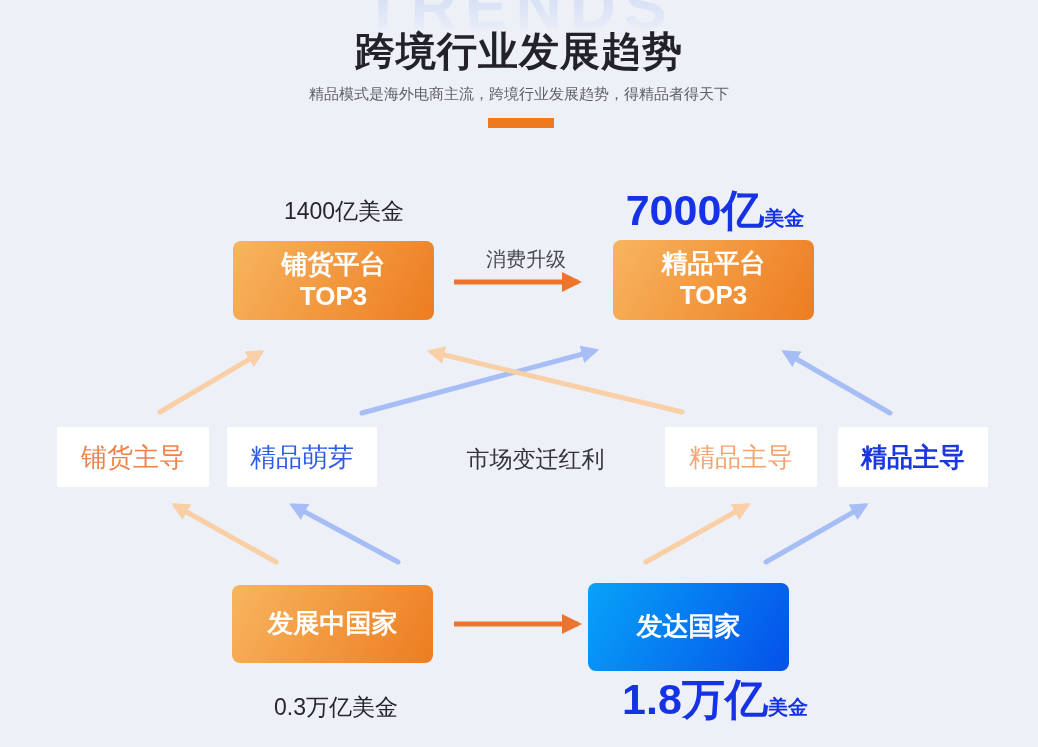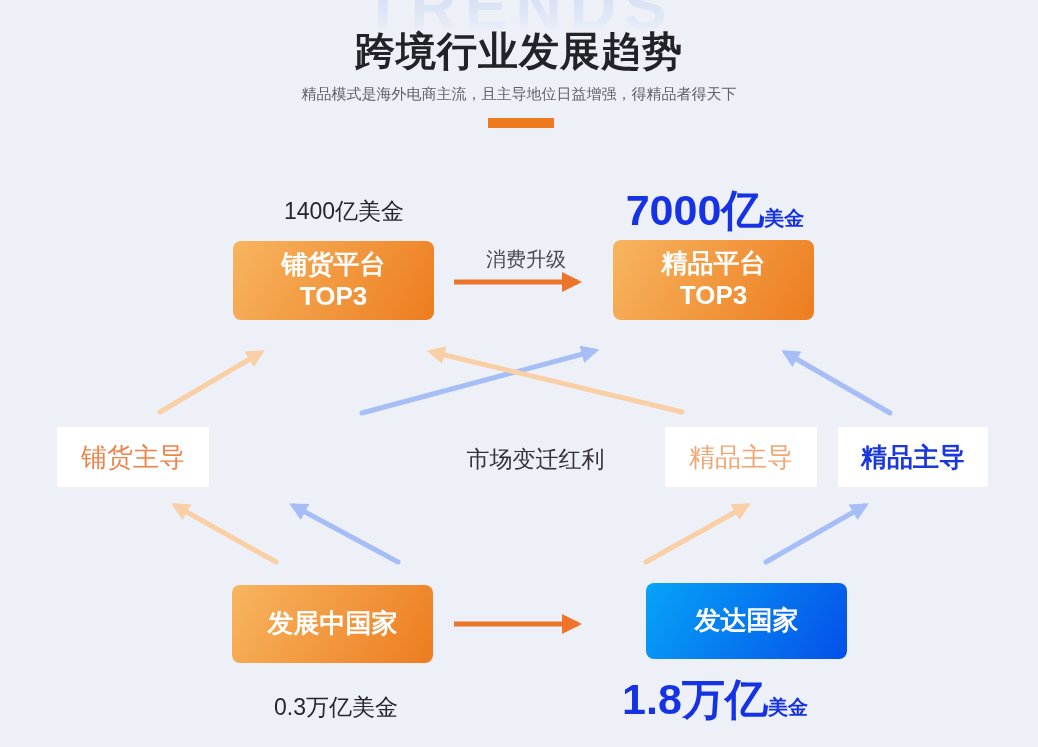--- a/index.html
+++ b/index.html
@@ -31,21 +31,21 @@
   .gbox{
     position:absolute;border-radius:8px;display:flex;flex-direction:column;
     align-items:center;justify-content:center;color:#fff;font-weight:700;
     font-size:26px;line-height:1.22;text-align:center;
   }
   .gbox.orange{background:linear-gradient(120deg,#f7b55f 0%,#ed7c20 100%);}
   .gbox.blue{background:linear-gradient(120deg,#07a3f8 0%,#0550e9 100%);}
   .box-top-left{left:233px;top:241px;width:201px;height:79px;}
   .box-top-right{left:613px;top:240px;width:201px;height:80px;}
   .box-bottom-left{left:232px;top:585px;width:201px;height:78px;}
-  .box-bottom-right{left:646px;top:583px;width:201px;height:76px;}
+  .box-bottom-right{left:588px;top:583px;width:201px;height:88px;}
   
   .amount{position:absolute;text-align:center;color:#26262c;font-size:23px;}
   .amount-top-left{left:244px;width:200px;top:196px;}
   .amount-bottom-left{left:236px;width:200px;top:692px;}
   .amount-big{position:absolute;text-align:center;color:#1532e4;font-weight:700;}
   .amount-top-right{left:610px;width:210px;top:182px;}
   .amount-bottom-right{left:610px;width:210px;top:671px;}
   .amount-big .val{font-size:43px;}
   .amount-big .unit{font-size:20px;}
   
@@ -72,21 +72,21 @@
   
   .arrows{position:absolute;left:0;top:0;width:1038px;height:747px;pointer-events:none;}
 </style>
 </head>
 <body>
 
 <div class="stage">
 
   <div class="watermark">TRENDS</div>
   <div class="title">跨境行业发展趋势</div>
-  <div class="subtitle">精品模式是海外电商主流，且主导地位日益增强，得精品者得天下</div>
+  <div class="subtitle">精品模式是海外电商主流，跨境行业发展趋势，得精品者得天下</div>
   <div class="divider"></div>
 
   <svg class="arrows" viewBox="0 0 1038 747">
     <defs>
       <marker id="head-solid-orange" viewBox="0 0 10 10" refX="8" refY="5" markerWidth="4" markerHeight="4" orient="auto-start-reverse">
         <path d="M0,0 L10,5 L0,10 z" fill="#ec752b"></path>
       </marker>
       <marker id="head-light-orange" viewBox="0 0 10 10" refX="7" refY="5" markerWidth="3.6" markerHeight="3.6" orient="auto-start-reverse">
         <path d="M0,0 L10,5 L0,10 z" fill="#f9cfa6"></path>
       </marker>
@@ -117,20 +117,21 @@
   <div class="h-arrow-label top">消费升级</div>
   <div class="amount-big amount-top-right">
     <span class="val">7000亿</span><span class="unit">美金</span>
   </div>
   <div class="gbox orange box-top-right">
     <span>精品平台</span>
     <span>TOP3</span>
   </div>
 
   <div class="wbox m1">铺货主导</div>
+  <div class="wbox m2">精品萌芽</div>
   <div class="center-text">市场变迁红利</div>
   <div class="wbox m3">精品主导</div>
   <div class="wbox m4">精品主导</div>
 
   <div class="gbox orange box-bottom-left">
     <span>发展中国家</span>
   </div>
   <div class="gbox blue box-bottom-right">
     <span>发达国家</span>
   </div>

